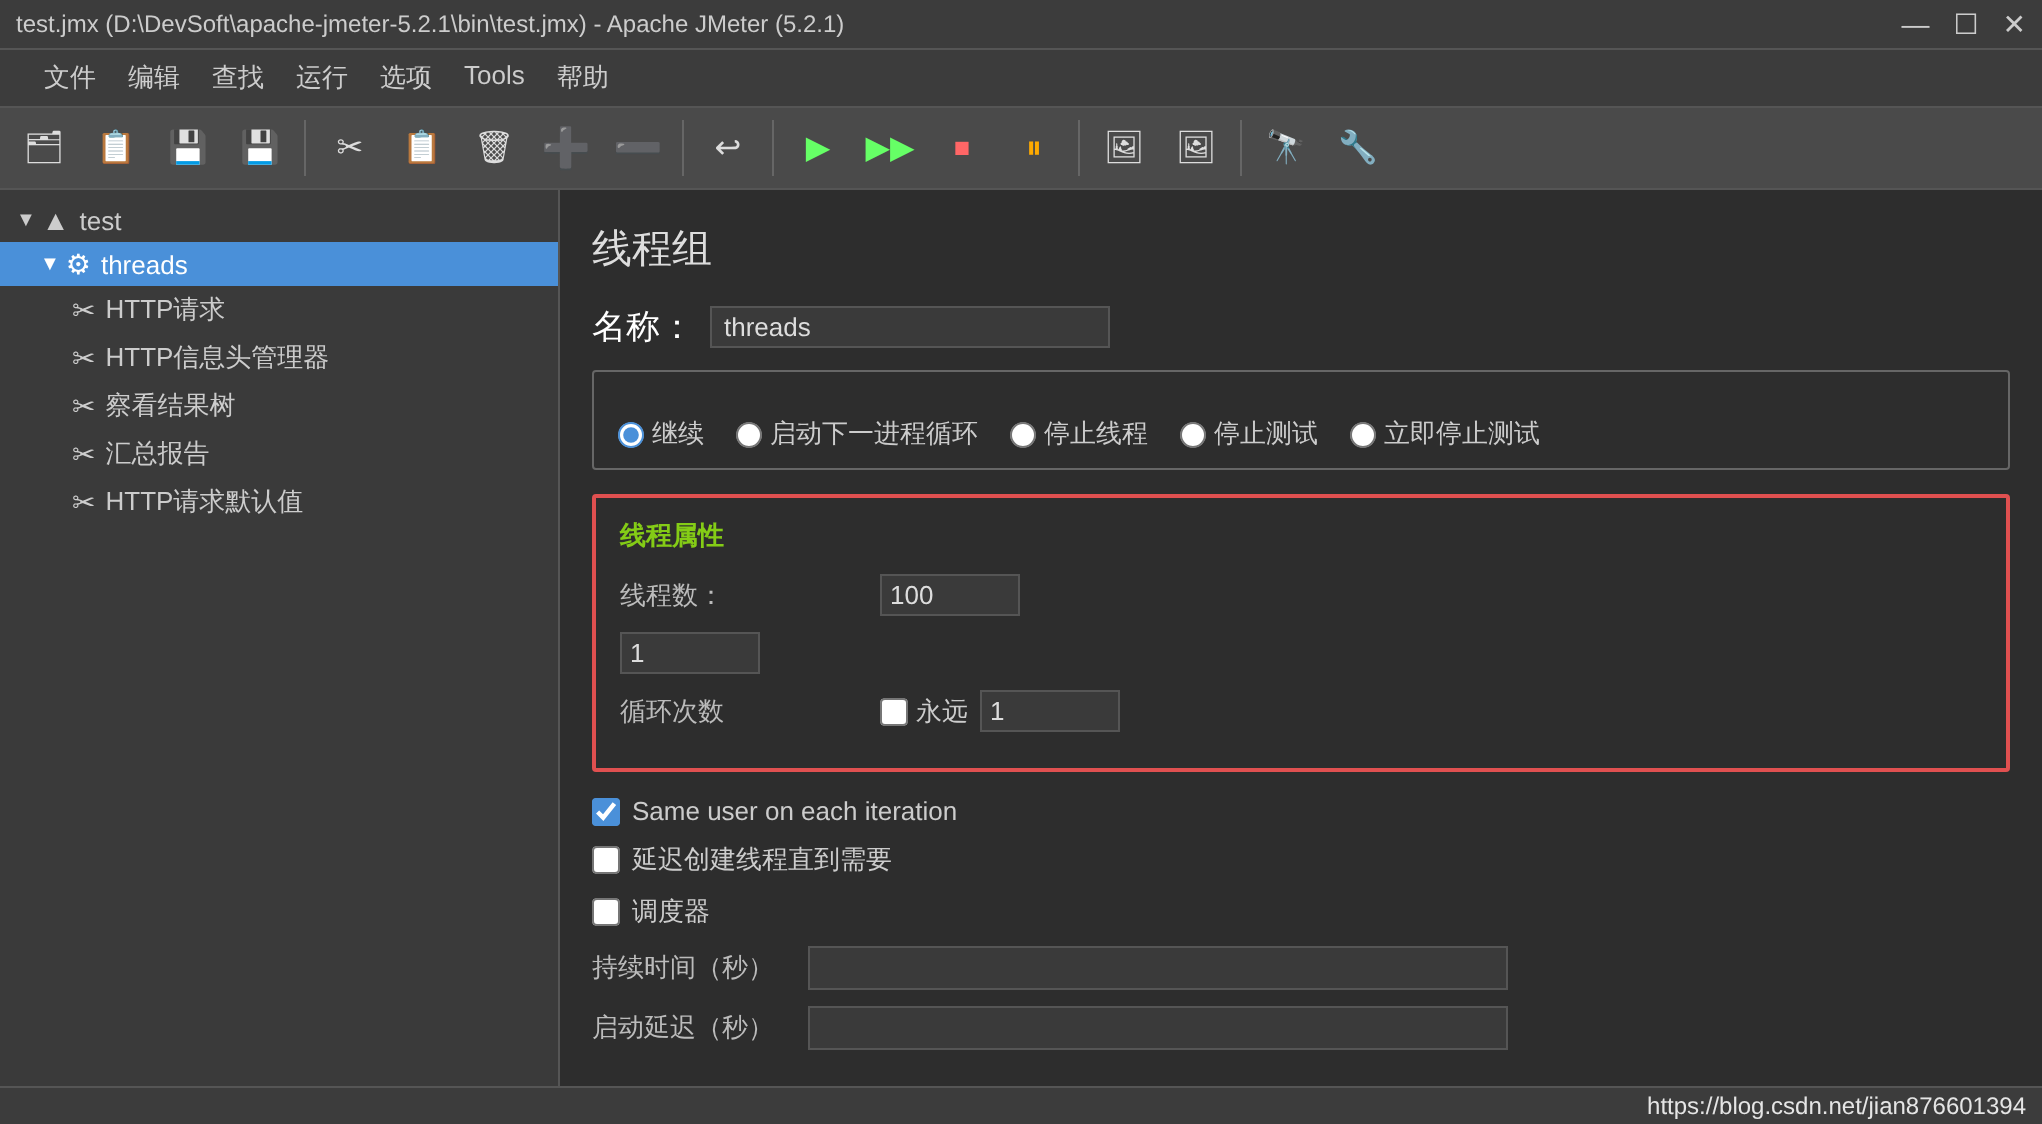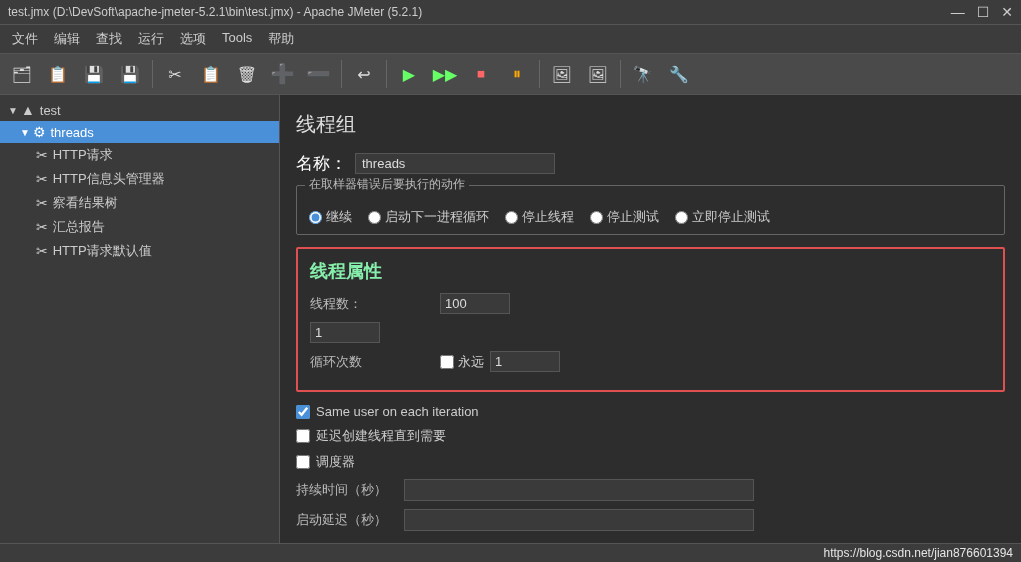--- a/index.html
+++ b/index.html
@@ -34,21 +34,21 @@
     .title-bar-controls span {
       cursor: pointer;
       font-size: 14px;
       color: #ccc;
     }
 
     
     .menu-bar {
       background: #3c3c3c;
       display: flex;
-      padding: 2px 4px;
+      padding: 2px 14px;
       border-bottom: 1px solid #555;
       flex-shrink: 0;
     }
     .menu-item {
       padding: 3px 8px;
       color: #ccc;
       cursor: pointer;
       font-size: 13px;
     }
 
@@ -191,22 +191,22 @@
 
     
     .thread-properties {
       border: 2px solid #e05050;
       border-radius: 2px;
       padding: 10px 12px;
       margin-bottom: 12px;
       position: relative;
     }
     .thread-properties-title {
-      font-size: 18px;
-      color: #86efac;
+      font-size: 13px;
+      color: #84cc16;
       margin-bottom: 10px;
       font-weight: bold;
     }
     .prop-row {
       display: flex;
       align-items: center;
       margin-bottom: 8px;
     }
     .prop-label {
       color: #bbb;
@@ -371,21 +371,20 @@
 
     <div class="panel-title">线程组</div>
 
     <div class="form-row">
       <span class="form-label">名称：</span>
       <input class="form-input" type="text" value="threads" style="">
     </div>
 
 
     <div class="action-group">
-      <span class="action-group-title">在取样器错误后要执行的动作</span>
       <div class="radio-group">
         <label class="radio-label">
           <input type="radio" name="action" checked="" style="">
           <span>继续</span>
         </label>
         <label class="radio-label">
           <input type="radio" name="action" style="">
           <span>启动下一进程循环</span>
         </label>
         <label class="radio-label">

